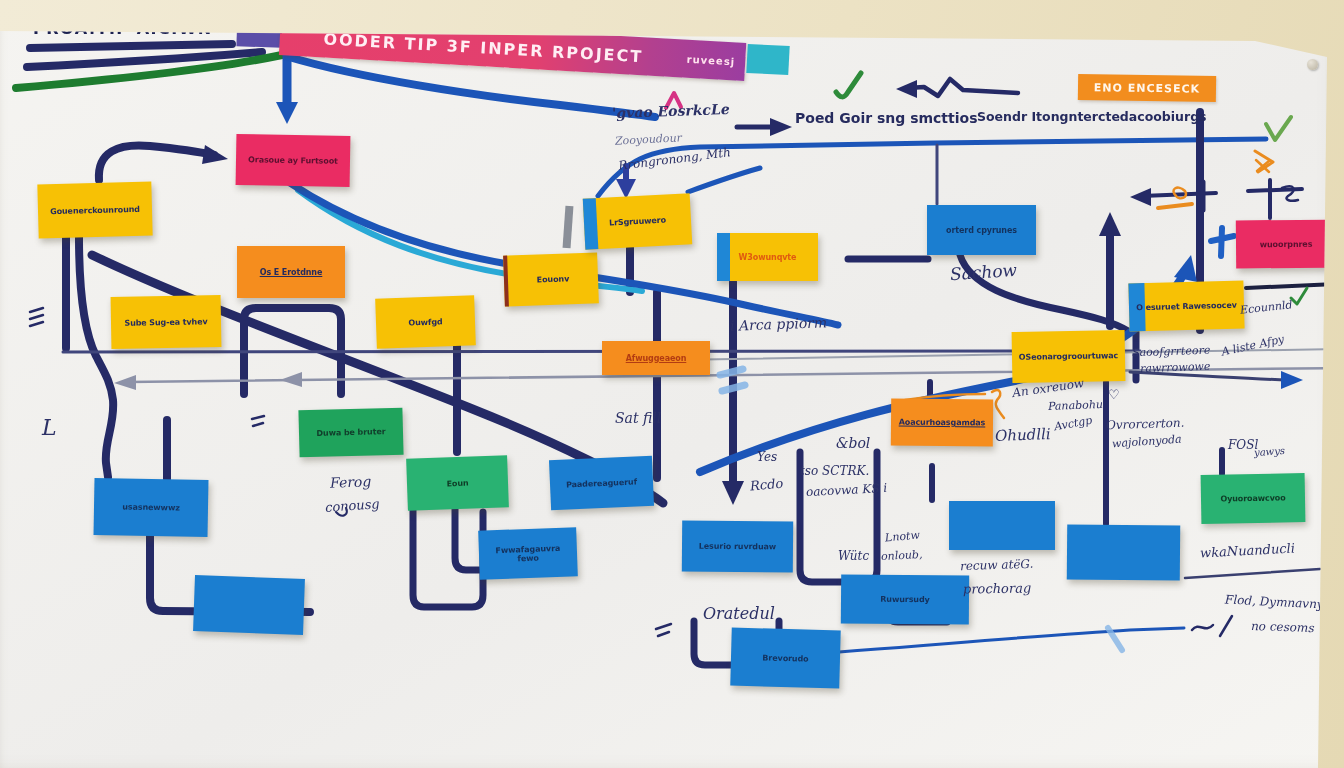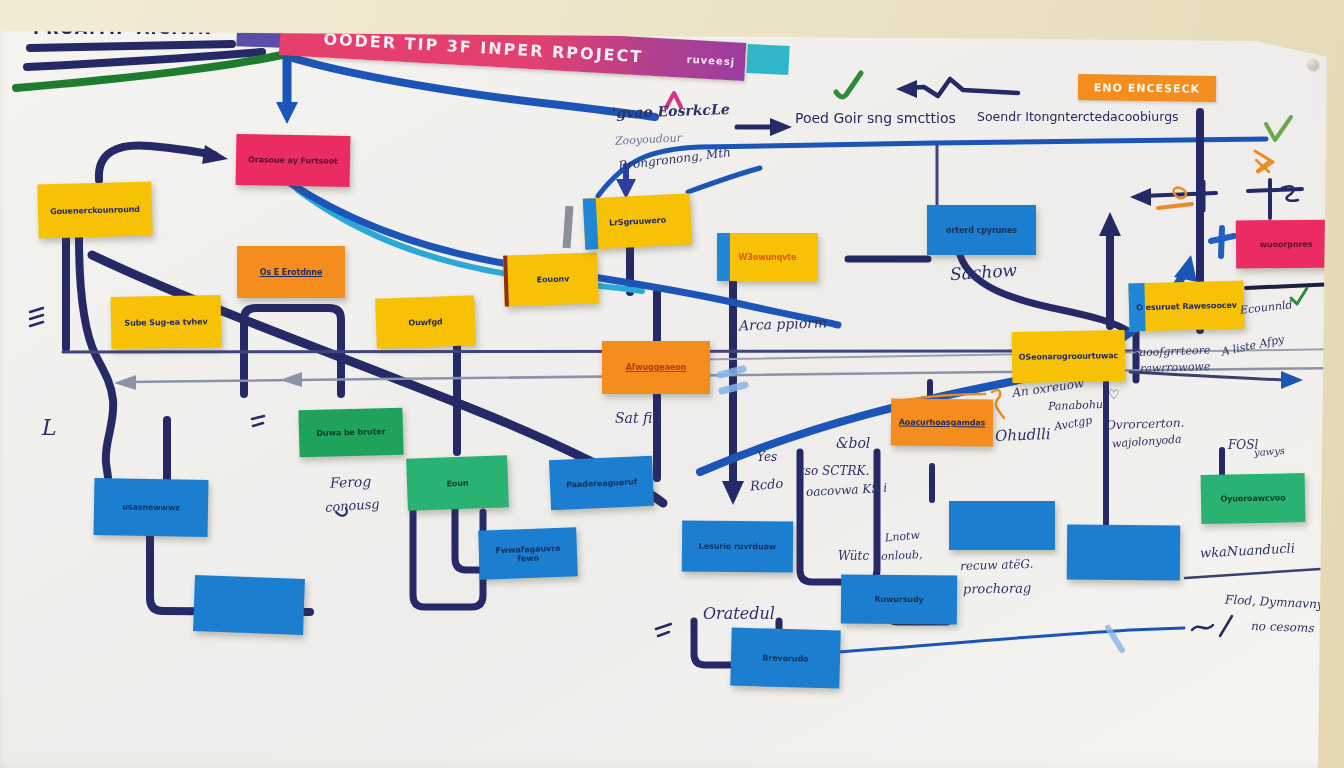--- a/index.html
+++ b/index.html
@@ -26,21 +26,21 @@
   .c-pink{background:#ea2c63;color:#5d1030;}
   .c-blue{background:#1b7ed0;color:#14325e;}
   .c-green{background:#1fa35c;color:#11402c;}
   .c-mint{background:#29b272;color:#0e3d27;}
   .strip{position:absolute;left:0;top:0;bottom:0;width:13px;background:#1f87d6;}
   .note .txt{position:relative;z-index:2;}
   .hw{
     position:absolute;font-family:"DejaVu Serif",serif;font-style:italic;
     color:#2c3166;white-space:nowrap;z-index:6;
   }
-  .mk{font-family:"DejaVu Sans",sans-serif;font-style:normal;font-weight:normal;color:#262b5e;}
+  .mk{font-family:"DejaVu Sans",sans-serif;font-style:normal;font-weight:bold;color:#262b5e;}
   .title{
     position:absolute;left:33px;top:19px;font:bold 16px "DejaVu Sans",sans-serif;
     color:#1c2150;letter-spacing:1.5px;z-index:6;
   }
   .banner{
     position:absolute;left:281px;top:17px;width:466px;height:38px;
     transform:rotate(3.2deg);transform-origin:left top;
     background:linear-gradient(90deg,#e63f6b 0%,#e2406f 55%,#b2408f 80%,#9b3da0 100%);
     display:flex;align-items:center;z-index:5;box-shadow:1px 2px 4px rgba(80,60,40,.25);
   }
@@ -206,21 +206,21 @@
   <div class="note c-pink" style="left:1236px;top:220px;width:100px;height:48px;transform:rotate(-.5deg)">
       <span class="txt">wuoorpnres</span>
     </div>
   <div class="note c-yellow" style="left:1129px;top:282px;width:115px;height:48px;transform:rotate(-1.5deg)">
       <span class="strip" style="width:16px"></span>
       <span class="txt">O esuruet Rawesoocev</span>
     </div>
   <div class="note c-yellow" style="left:1012px;top:331px;width:113px;height:51px;transform:rotate(-1deg)">
       <span class="txt">OSeonarogroourtuwac</span>
     </div>
-  <div class="note c-orange" style="left:602px;top:341px;width:108px;height:53px;color:#b33c12">
+  <div class="note c-orange" style="left:602px;top:341px;width:108px;height:34px;color:#b33c12">
       <span class="txt">Afwuggeaeon</span>
     </div>
   <div class="note c-green" style="left:299px;top:409px;width:104px;height:47px;transform:rotate(-1.5deg)">
       <span class="txt">Duwa be bruter</span>
     </div>
   <div class="note c-mint" style="left:407px;top:457px;width:101px;height:52px;transform:rotate(-2deg)">
       <span class="txt">Eoun</span>
     </div>
   <div class="note c-blue" style="left:550px;top:458px;width:103px;height:50px;transform:rotate(-2.5deg)">
       <span class="txt">Paadereagueruf</span>
@@ -242,21 +242,21 @@
     </div>
   <div class="note c-orange" style="left:891px;top:399px;width:102px;height:47px;transform:rotate(.5deg)">
       <span class="txt">Aoacurhoasgamdas</span>
     </div>
   <div class="note c-blue" style="left:949px;top:501px;width:106px;height:49px">
       <span class="txt"></span>
     </div>
   <div class="note c-blue" style="left:1067px;top:525px;width:113px;height:55px;transform:rotate(.5deg)">
       <span class="txt"></span>
     </div>
-  <div class="note c-blue" style="left:841px;top:575px;width:116px;height:49px;transform:rotate(.5deg)">
+  <div class="note c-blue" style="left:841px;top:575px;width:128px;height:49px;transform:rotate(.5deg)">
       <span class="txt">Ruwursudy</span>
     </div>
   <div class="note c-mint" style="left:1201px;top:474px;width:104px;height:49px;transform:rotate(-1deg)">
       <span class="txt">Oyuoroawcvoo</span>
     </div>
 
   <div class="hw" style="left:612px;top:103px;font-size:14px;font-weight:bold;transform:rotate(-2deg)">'gvao EosrkcLe</div>
   <div class="hw" style="left:615px;top:133px;font-size:11px;color:#6b7096;transform:rotate(-3deg)">Zooyoudour</div>
   <div class="hw" style="left:618px;top:152px;font-size:12px;transform:rotate(-7deg)">Rrongronong, Mth</div>
   <div class="hw mk" style="left:795px;top:110px;font-size:14px">Poed Goir sng smcttios</div>

